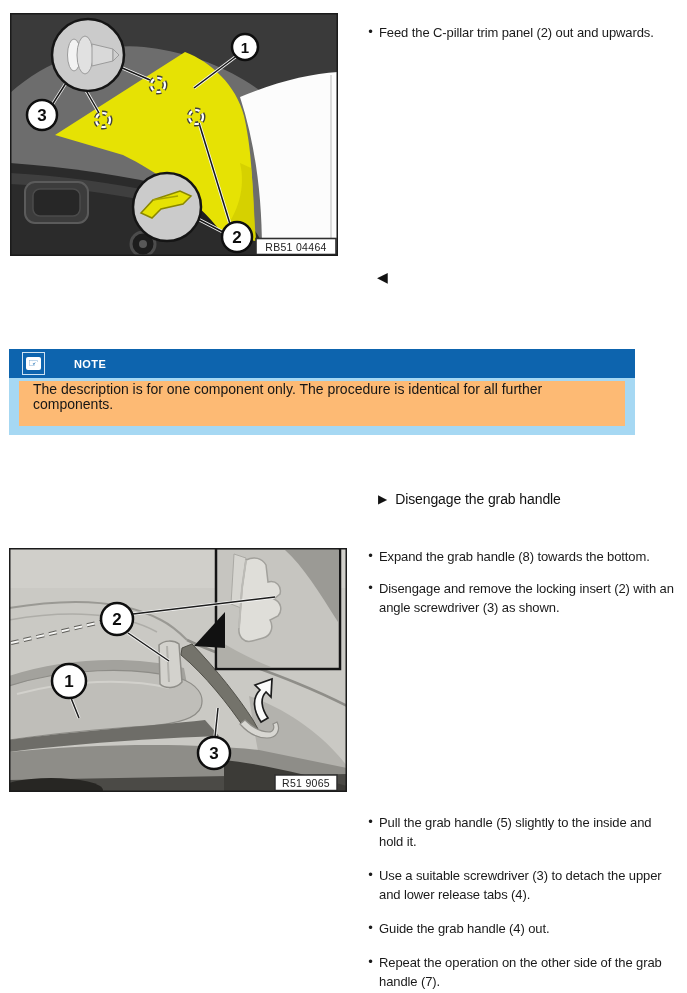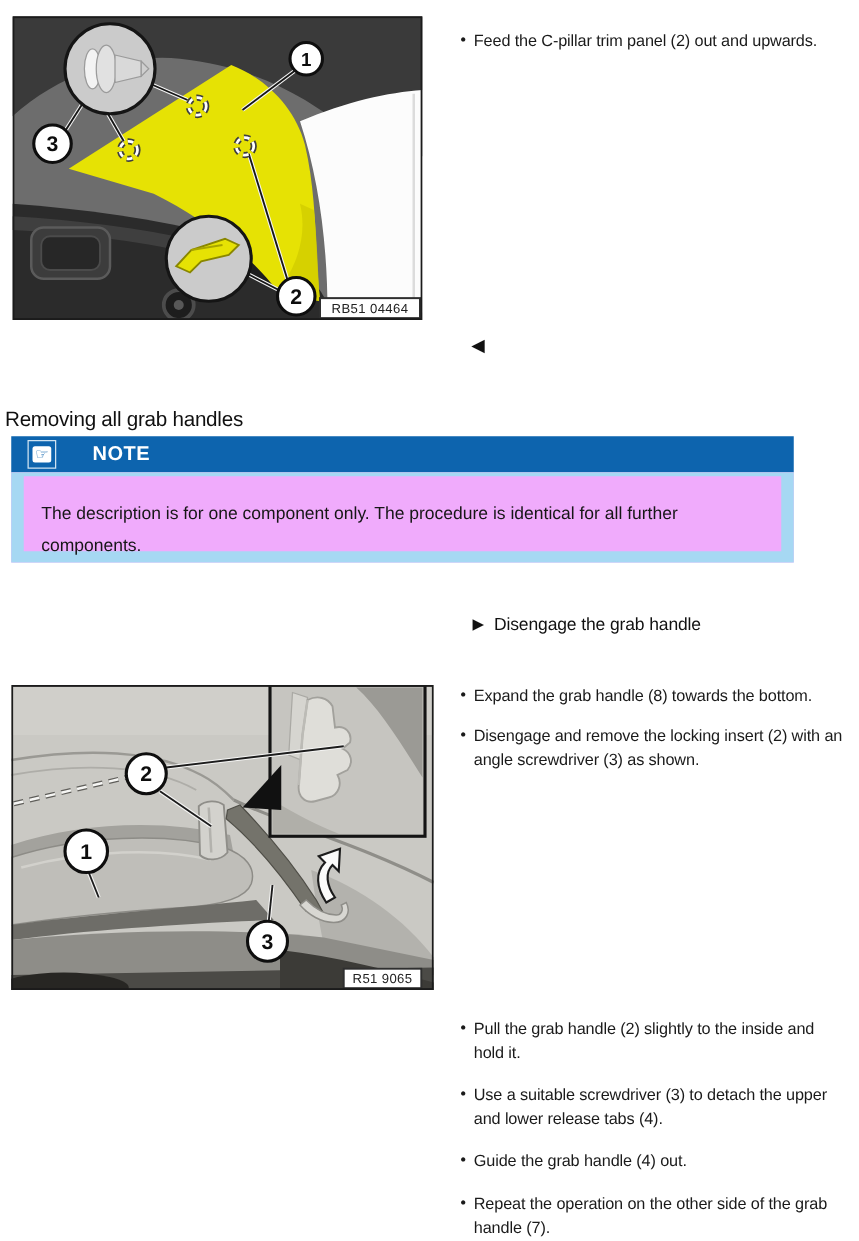--- a/index.html
+++ b/index.html
@@ -22,26 +22,26 @@
   .subheading{display:flex;align-items:center;font-size:14px;letter-spacing:-0.1px;color:#111;}
   .subheading .marker{font-size:12px;margin-right:8px;}
   
   .heading{font-size:16.5px;letter-spacing:-0.2px;color:#101010;}
   
   .note{width:626px;}
   .note-bar{height:29px;background:#0d64ae;display:flex;align-items:center;padding-left:13px;box-sizing:border-box;}
   .note-icon-outer{width:21px;height:21px;border:1px solid #cfe3f2;display:flex;align-items:center;justify-content:center;flex:none;}
   .note-icon-inner{width:15px;height:13px;background:#ffffff;border-radius:2px;color:#0d64ae;
     font-family:"DejaVu Sans",sans-serif;font-size:12px;line-height:13px;display:flex;align-items:center;justify-content:center;}
-  .note-title{margin-left:29px;color:#ffffff;font-weight:bold;font-size:16px;letter-spacing:0.4px;}
+  .note-title{margin-left:29px;color:#ffffff;font-weight:bold;font-size:11px;letter-spacing:0.4px;}
   .note-body{
     border-left:10px solid #a6d8f3;border-right:10px solid #a6d8f3;
     border-bottom:9px solid #a6d8f3;border-top:3px solid #a6d8f3;
-    background:#f0abfc;height:44px;padding:16px 70px 0 14px;
-    font-size:14px;line-height:26px;color:#161616;
+    background:#fdba74;height:44px;padding:1px 70px 0 14px;
+    font-size:14px;line-height:15px;color:#161616;
   }
   svg text{font-family:"Liberation Sans","DejaVu Sans",sans-serif;}
   .callout-num{font-weight:bold;font-size:17px;fill:#0d0d0d;}
   .callout-num-sm{font-weight:bold;font-size:15px;fill:#0d0d0d;}
   .fig-label{font-size:10.5px;fill:#222;letter-spacing:0.3px;}
 </style>
 </head>
 <body>
 
 <div class="page">
@@ -133,21 +133,20 @@
 
   <div class="abs col txt" style="left:367px;top:9px;">
     <div class="bullet-item mt14">
       <span class="bullet-dot">•</span>
       <span class="bullet-text">Feed the C-pillar trim panel (2) out and upwards.</span>
     </div>
   </div>
 
   <div class="abs marker" style="left:377px;top:270px;">◀</div>
 
-  <div class="abs heading" style="left:4px;top:327px;">Removing all grab handles</div>
 
   <div class="abs note" style="left:9px;top:349px;">
     <div class="note-bar">
       <span class="note-icon-outer">
         <span class="note-icon-inner">☞</span>
       </span>
       <span class="note-title">NOTE</span>
     </div>
     <div class="note-body">The description is for one component only. The procedure is identical for all further components.</div>
   </div>
@@ -242,21 +241,21 @@
     </div>
     <div class="bullet-item" style="margin-top:13px;">
       <span class="bullet-dot">•</span>
       <span class="bullet-text">Disengage and remove the locking insert (2) with an angle screwdriver (3) as shown.</span>
     </div>
   </div>
 
   <div class="abs col txt steps" style="left:367px;top:813px;">
     <div class="bullet-item">
       <span class="bullet-dot">•</span>
-      <span class="bullet-text">Pull the grab handle (2) slightly to the inside and hold it.</span>
+      <span class="bullet-text">Pull the grab handle (5) slightly to the inside and hold it.</span>
     </div>
     <div class="bullet-item">
       <span class="bullet-dot">•</span>
       <span class="bullet-text">Use a suitable screwdriver (3) to detach the upper and lower release tabs (4).</span>
     </div>
     <div class="bullet-item">
       <span class="bullet-dot">•</span>
       <span class="bullet-text">Guide the grab handle (4) out.</span>
     </div>
     <div class="bullet-item">

